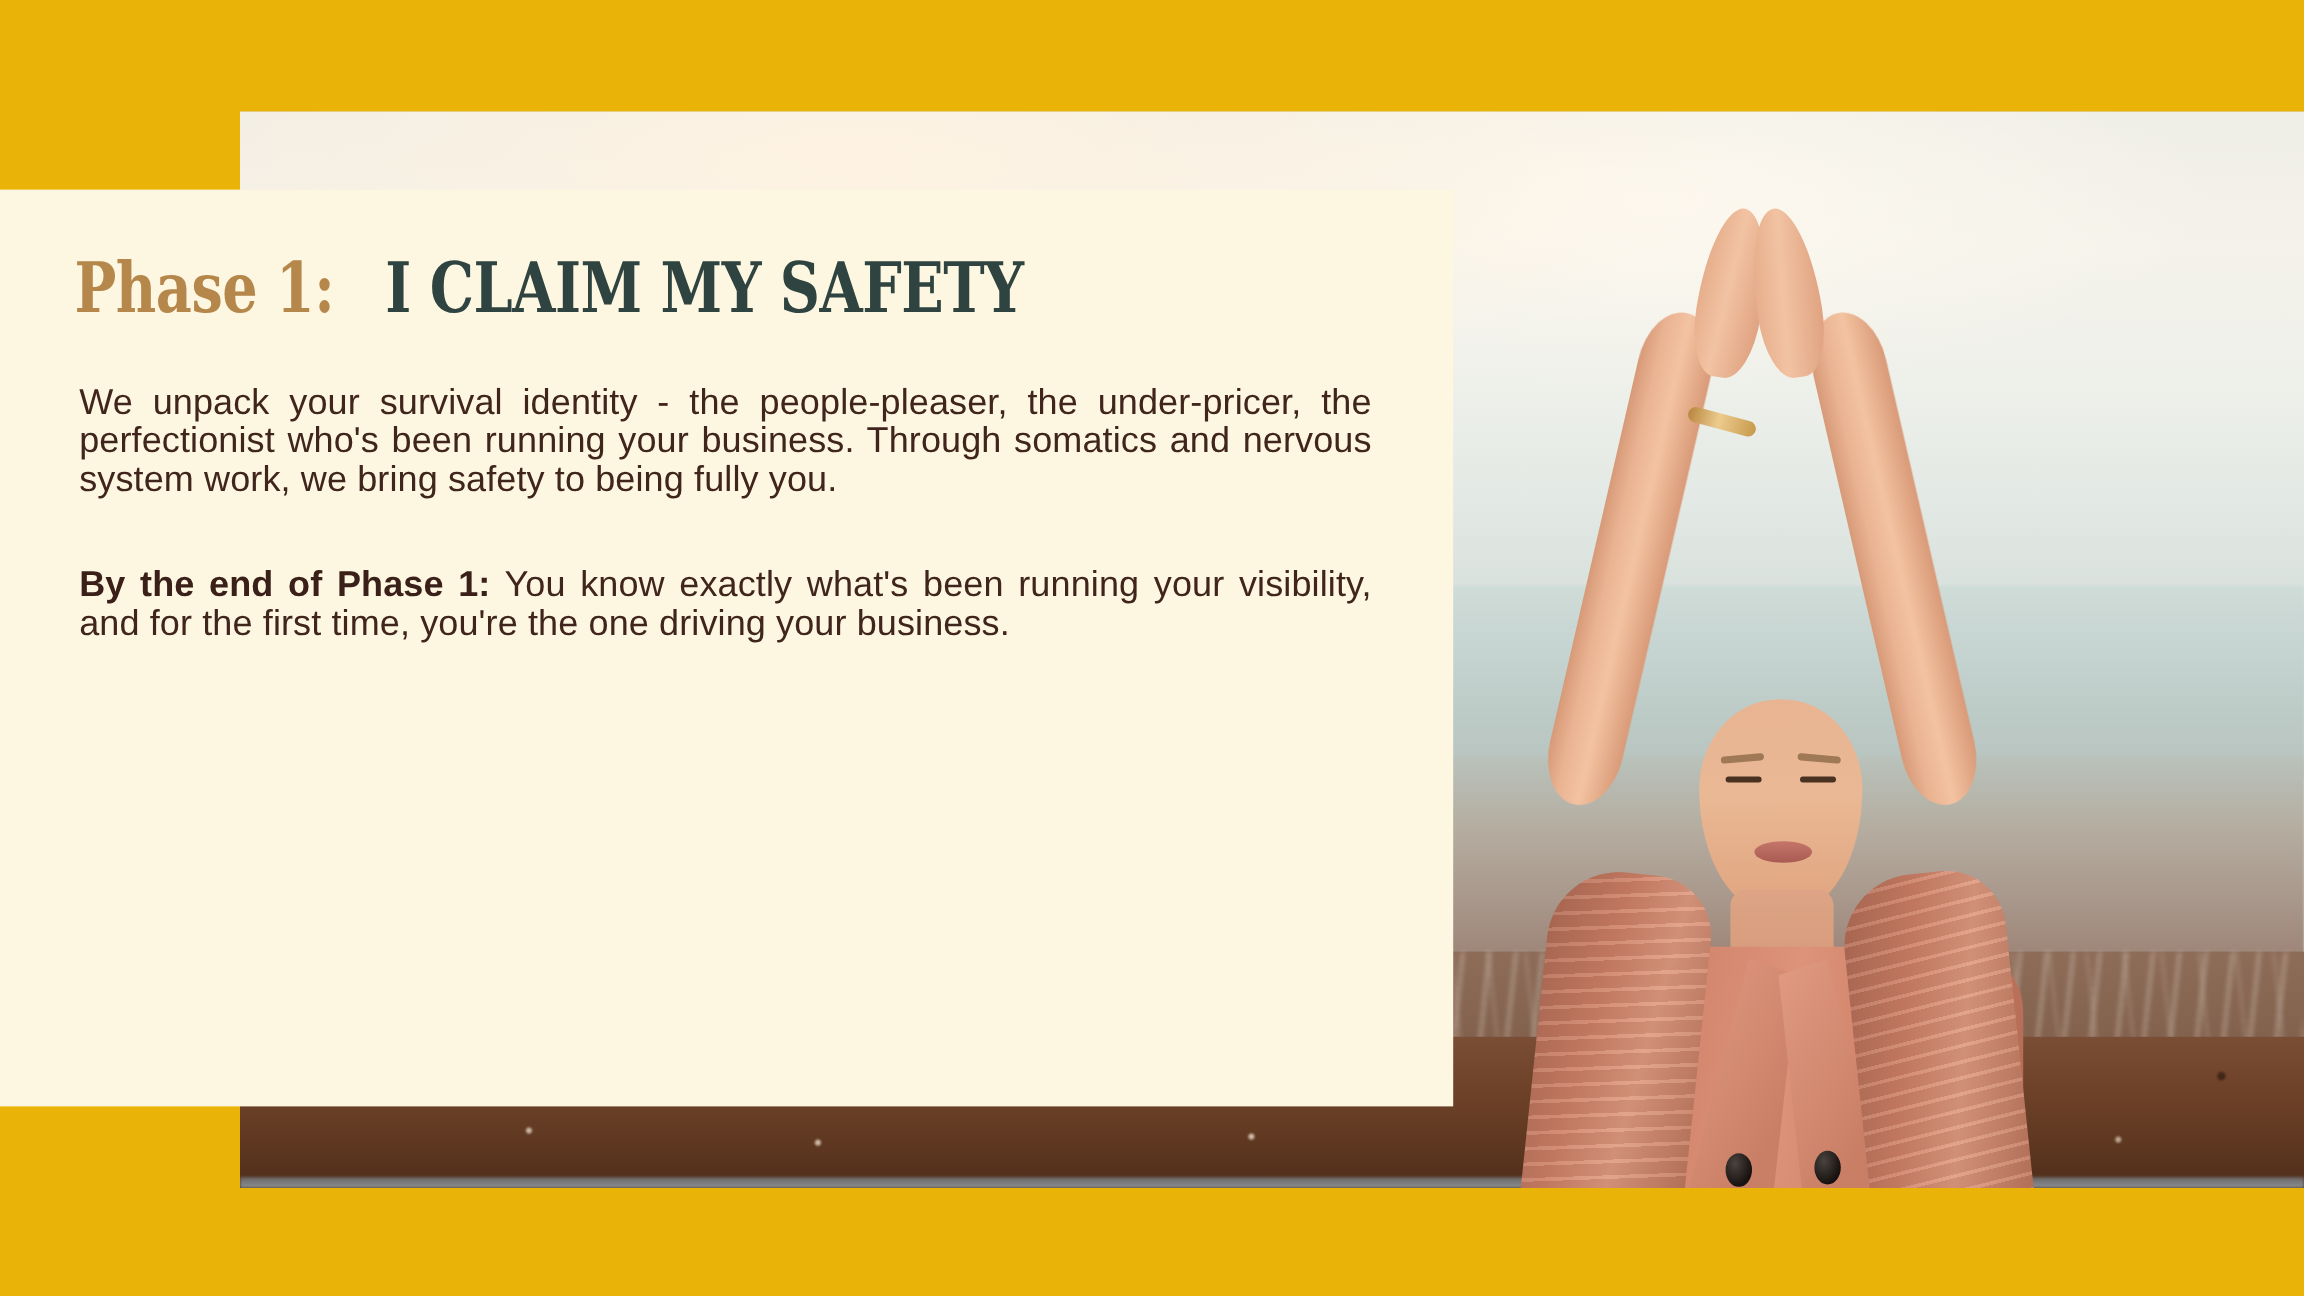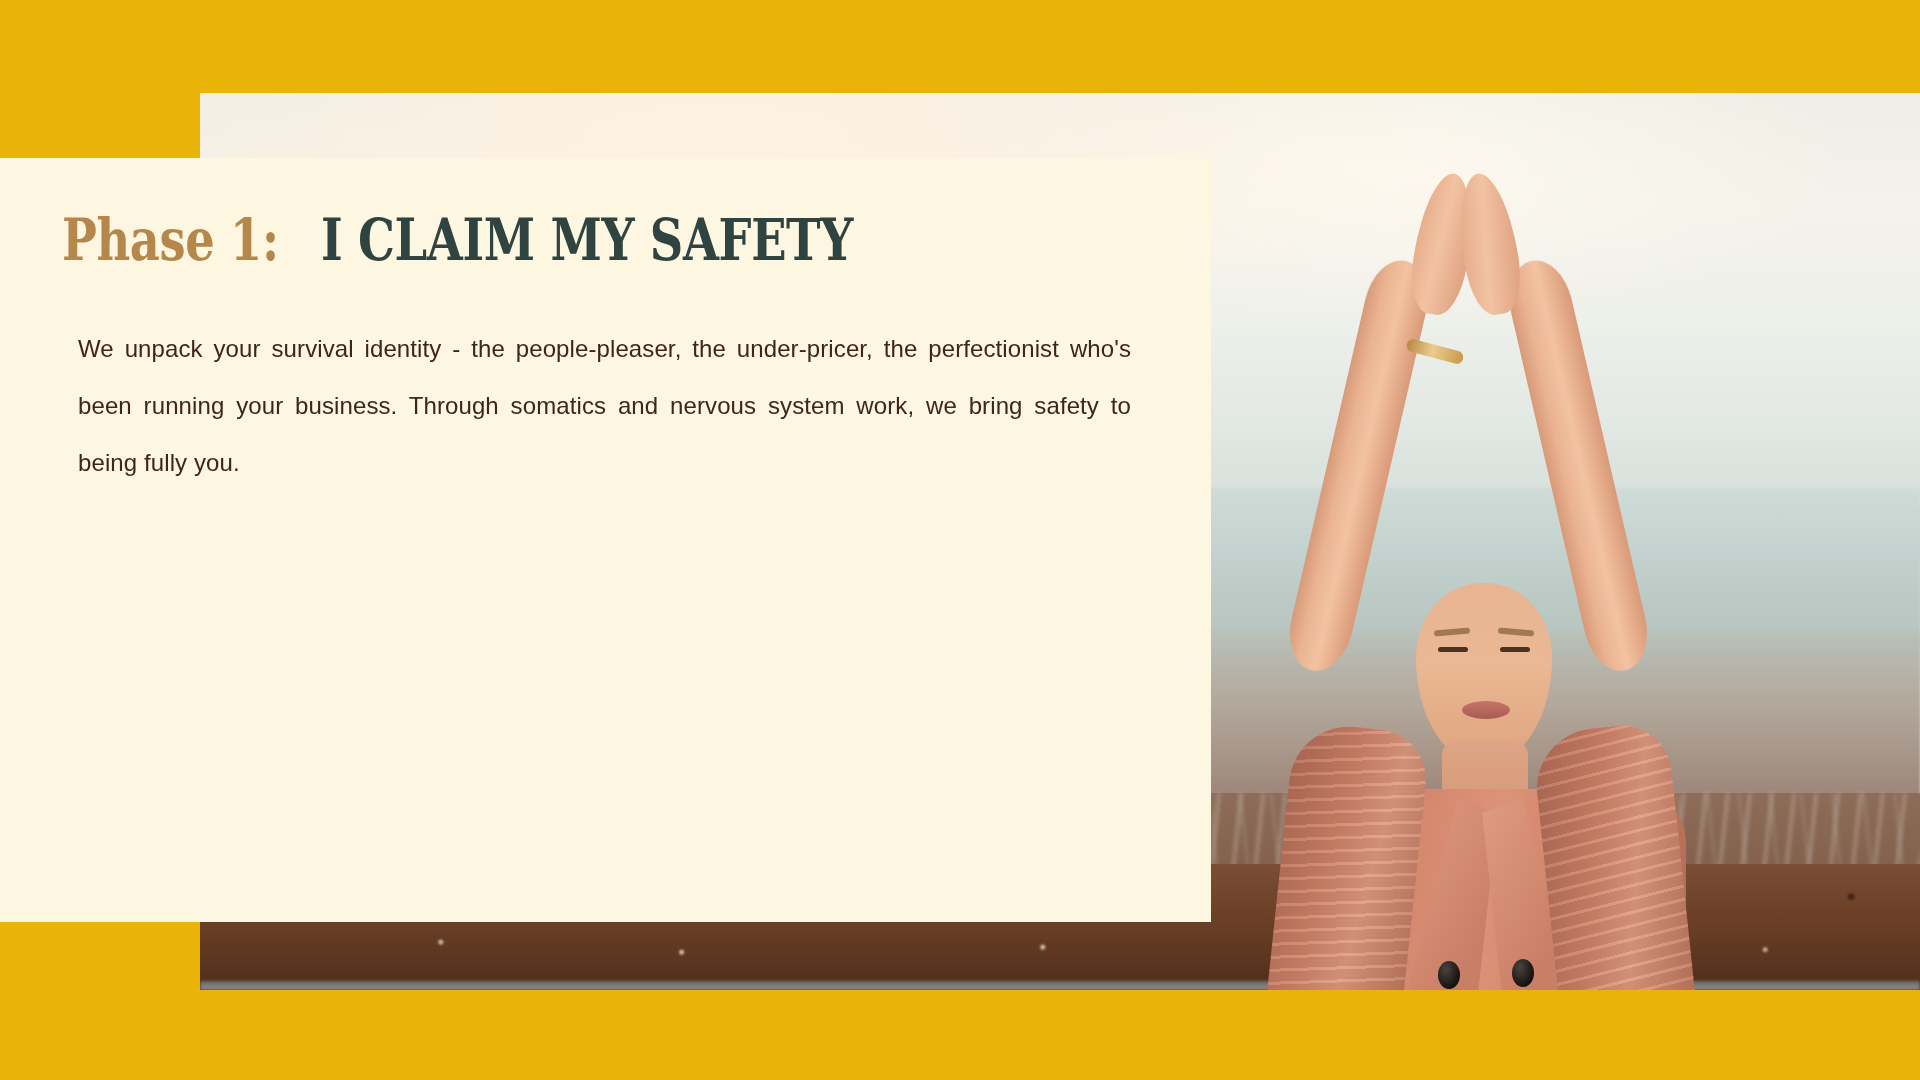--- a/index.html
+++ b/index.html
@@ -295,26 +295,26 @@
     transform-origin: left center;
     display: inline-block;
     margin-left: -12px;
   }
 
   .body-block { margin-top: 6px; }
 
   .para {
     font-family: "Liberation Sans", sans-serif;
     font-weight: 400;
-    font-size: 24px;
-    line-height: 57px;
+    font-size: 30px;
+    line-height: 32px;
     color: #40251C;
     text-align: justify;
     text-justify: inter-word;
-    margin: 16px;
+    margin: 4px;
     letter-spacing: 0.1px;
   }
   .para + .para { margin-top: 56px; }
   .para .lead {
     font-weight: 700;
     color: #3A2018;
   }
 </style>
 </head>
 <body>
@@ -359,18 +359,21 @@
     <div class="card-inner">
 
       <div class="title-row">
         <span class="title-phase">Phase 1:</span>
         <span class="title-main">I CLAIM MY SAFETY</span>
       </div>
 
       <div class="body-block">
         <p class="para">We unpack your survival identity - the people-pleaser, the under-pricer, the perfectionist who's been running your business. Through somatics and nervous system work, we bring safety to being fully you.</p>
 
+        <p class="para">
+          <span class="lead">By the end of Phase 1:</span><span> You know exactly what's been running your visibility, and for the first time, you're the one driving your business.</span>
+        </p>
       </div>
 
     </div>
   </div>
 
 </div>
 
 </body></html>

